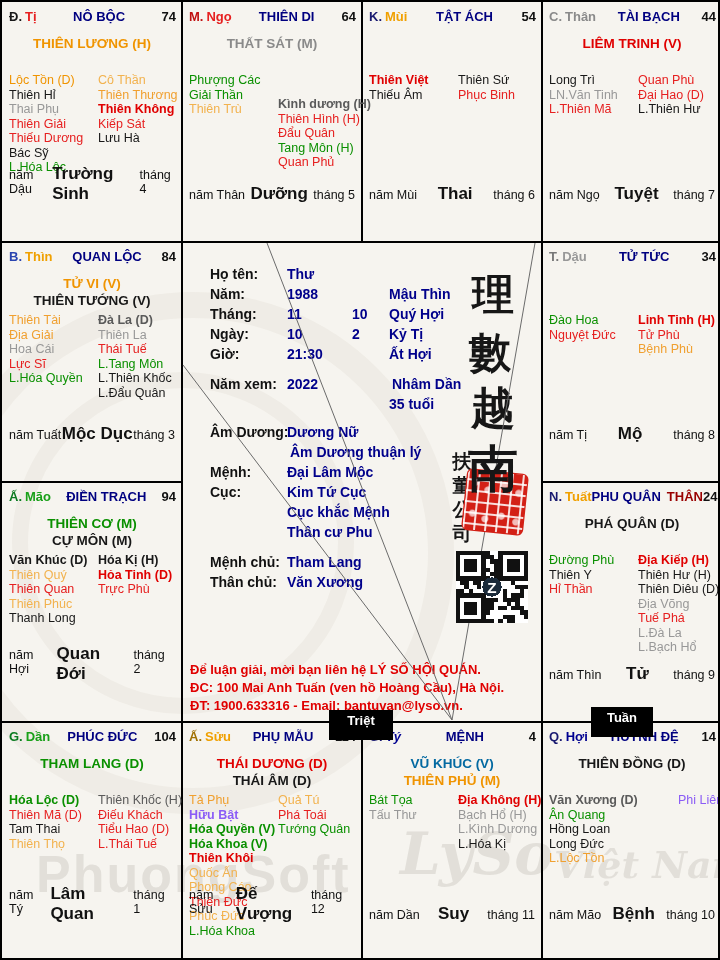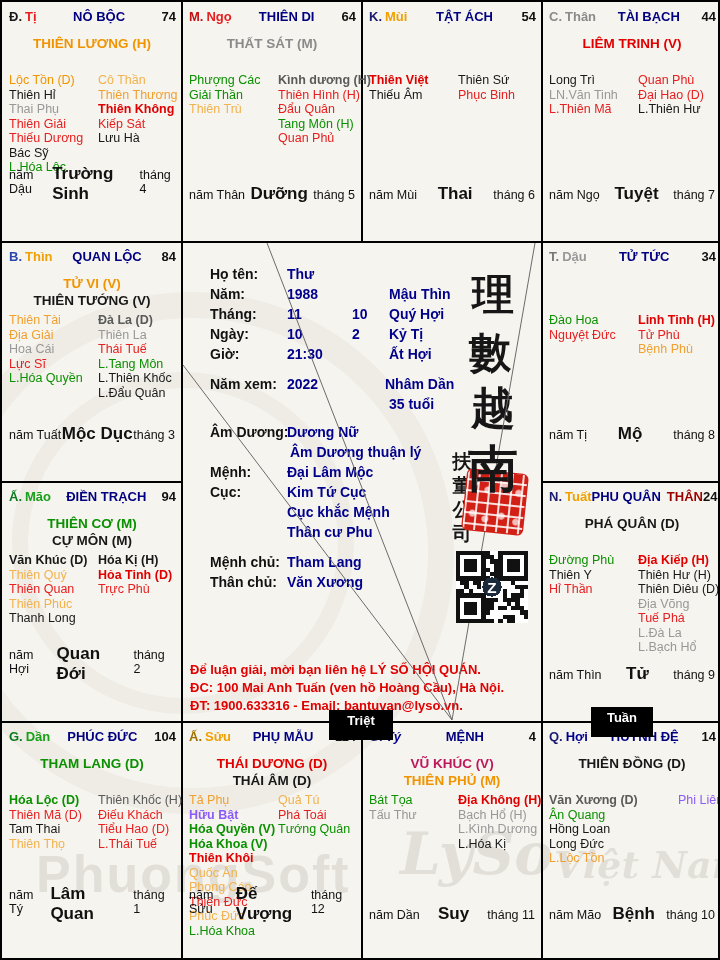--- a/index.html
+++ b/index.html
@@ -118,21 +118,21 @@
       <div class="mains">
         <div style="color: rgb(138, 138, 138);">THẤT SÁT (M)</div>
       </div>
       <div class="stars">
         <div class="col-l">
           <div style="color: rgb(10, 144, 0);">Phượng Các</div>
           <div style="color: rgb(10, 144, 0);">Giải Thần</div>
           <div style="color: rgb(242, 178, 78);">Thiên Trù</div>
         </div>
         <div class="col-r">
-          <div style="color: rgb(90, 90, 90); font-weight: bold;">Kình dương (H)</div>
+          <div style="color: rgb(90, 90, 90); font-weight: bold; margin-top: 24px;">Kình dương (H)</div>
           <div style="color: rgb(230, 32, 32);">Thiên Hình (H)</div>
           <div style="color: rgb(230, 32, 32);">Đẩu Quân</div>
           <div style="color: rgb(10, 144, 0);">Tang Môn (H)</div>
           <div style="color: rgb(230, 32, 32);">Quan Phủ</div>
         </div>
       </div>
       <div class="p-foot">
         <span class="f-year">năm Thân</span>
         <span class="f-stage">Dưỡng</span>
         <span class="f-month">tháng 5</span>
@@ -370,21 +370,21 @@
         <span class="f-month">tháng 12</span>
       </div>
     </div>
   <div class="palace" style="left:360px;top:720px;">
       <div class="p-head">
         <span class="p-can"><span class="stem" style="color: rgb(26, 26, 112);">G.</span><span class="branch" style="color: rgb(0, 0, 144); font-style: italic;">Tý</span></span>
         <span class="p-mid"><span class="pname">MỆNH</span></span>
         <span class="pnum">4</span>
       </div>
       <div class="mains">
-        <div style="color: #be185d;">VŨ KHÚC (V)</div>
+        <div style="color: #0369a1;">VŨ KHÚC (V)</div>
         <div style="color: rgb(240, 148, 0);">THIÊN PHỦ (M)</div>
       </div>
       <div class="stars">
         <div class="col-l">
           <div style="color: rgb(10, 144, 0);">Bát Tọa</div>
           <div style="color: rgb(152, 152, 152);">Tấu Thư</div>
         </div>
         <div class="col-r">
           <div style="color: rgb(224, 0, 0); font-weight: bold;">Địa Không (H)</div>
           <div style="color: rgb(152, 152, 152);">Bạch Hổ (H)</div>
@@ -438,21 +438,21 @@
     <span class="c-v" style="left:207px;top:64px">Quý Hợi</span>
     <span class="c-l" style="left:28px;top:84px">Ngày:</span>
     <span class="c-v" style="left:105px;top:84px">10</span>
     <span class="c-v" style="left:170px;top:84px">2</span>
     <span class="c-v" style="left:207px;top:84px">Kỷ Tị</span>
     <span class="c-l" style="left:28px;top:104px">Giờ:</span>
     <span class="c-v" style="left:105px;top:104px">21:30</span>
     <span class="c-v" style="left:207px;top:104px">Ất Hợi</span>
     <span class="c-l" style="left:28px;top:134px">Năm xem:</span>
     <span class="c-v" style="left:105px;top:134px">2022</span>
-    <span class="c-v" style="left:203px;top:134px">Nhâm Dần</span>
+    <span class="c-v" style="left:210px;top:134px">Nhâm Dần</span>
     <span class="c-v" style="left:207px;top:154px">35 tuổi</span>
     <span class="c-l" style="left:28px;top:182px">Âm Dương:</span>
     <span class="c-v" style="left:105px;top:182px">Dương Nữ</span>
     <span class="c-v" style="left:108px;top:202px">Âm Dương thuận lý</span>
     <span class="c-l" style="left:28px;top:222px">Mệnh:</span>
     <span class="c-v" style="left:105px;top:222px">Đại Lâm Mộc</span>
     <span class="c-l" style="left:28px;top:242px">Cục:</span>
     <span class="c-v" style="left:105px;top:242px">Kim Tứ Cục</span>
     <span class="c-v" style="left:105px;top:262px">Cục khắc Mệnh</span>
     <span class="c-v" style="left:105px;top:282px">Thân cư Phu</span>

